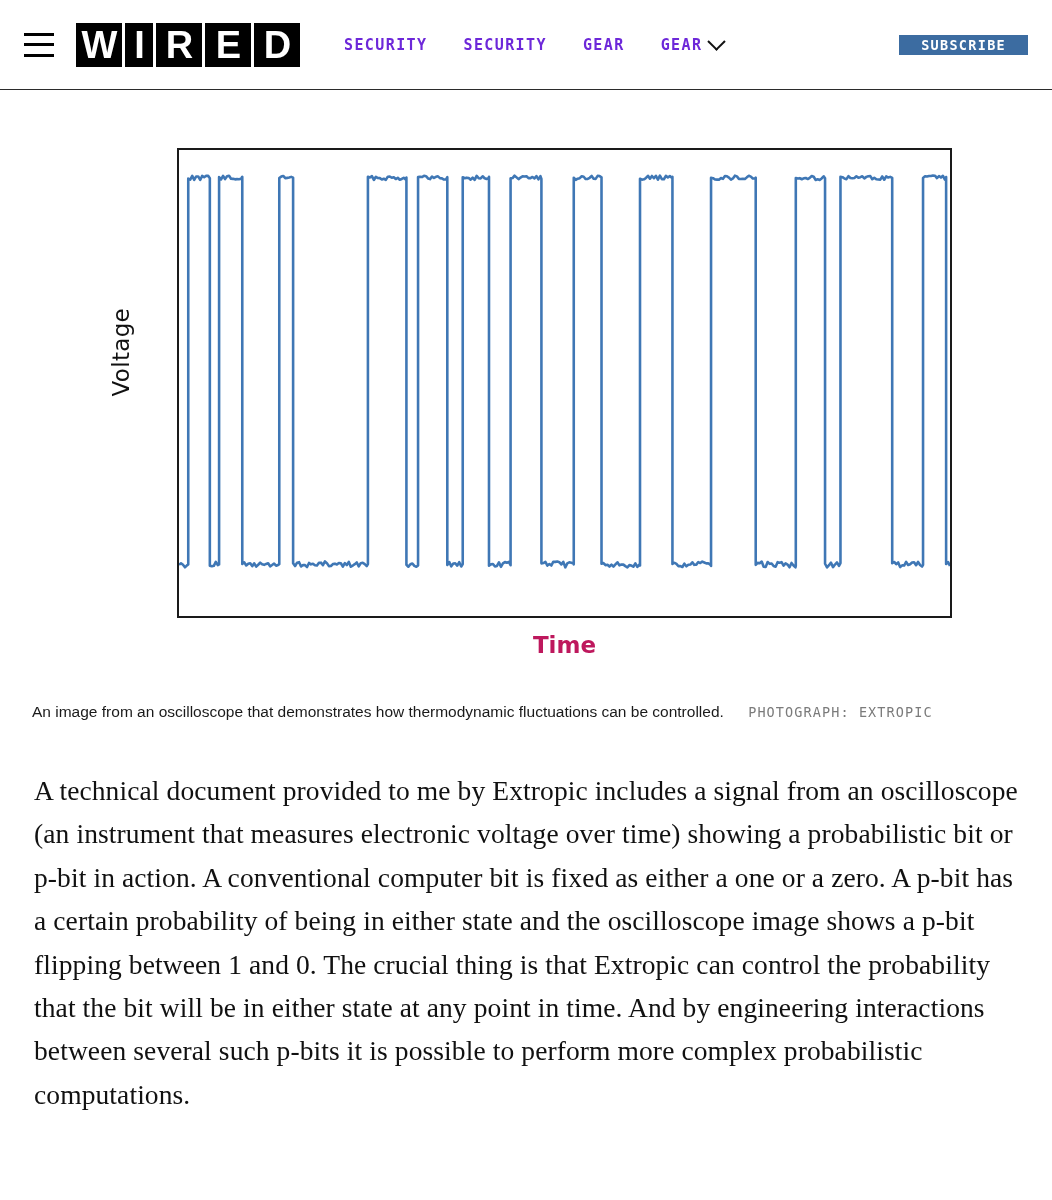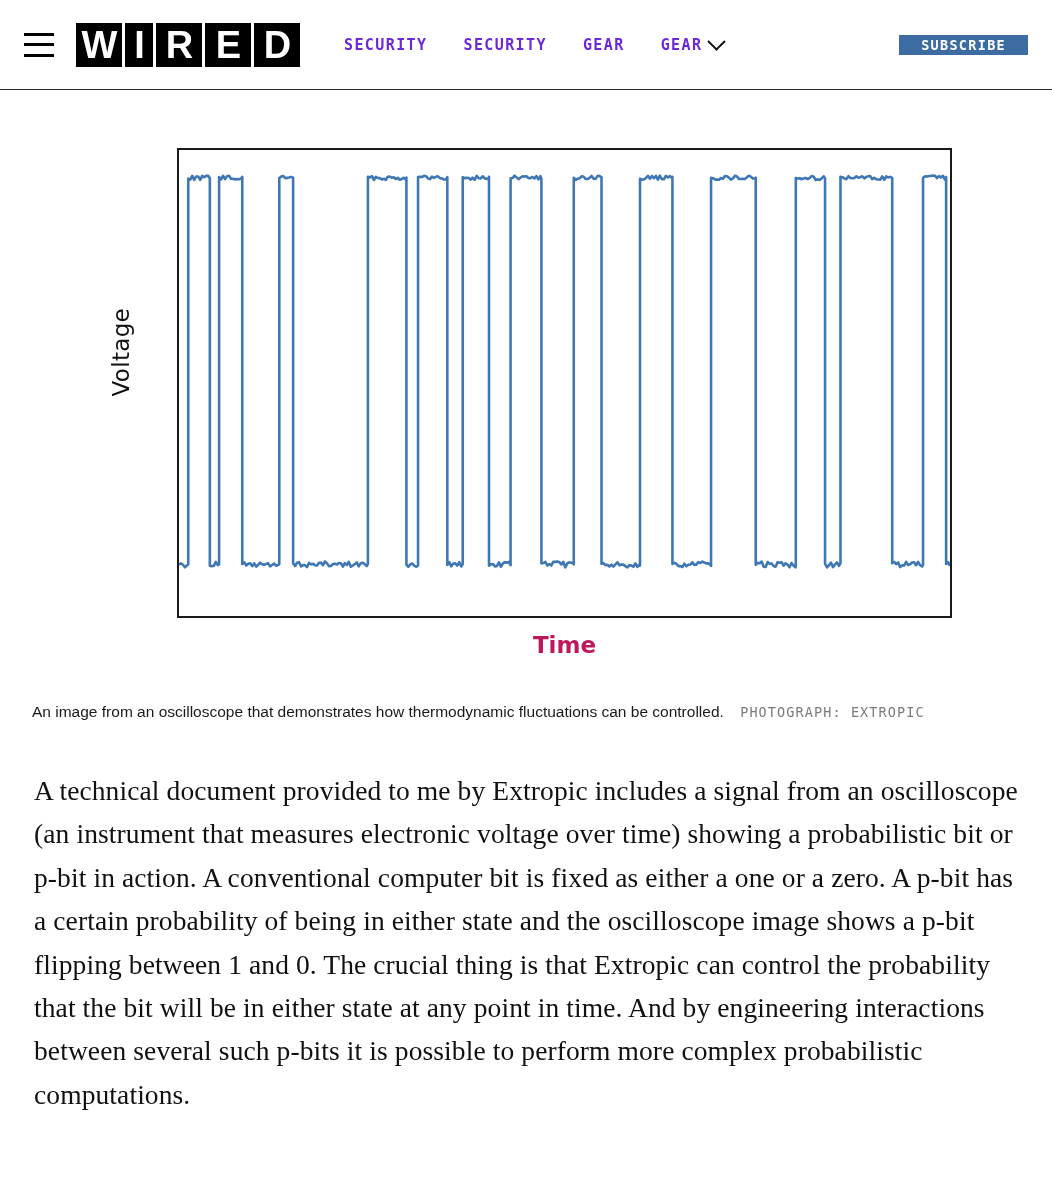--- a/index.html
+++ b/index.html
@@ -140,21 +140,21 @@
     font-size: 15.5px;
     line-height: 1.6;
     color: #1a1a1a;
     font-family: "Liberation Sans", sans-serif;
   }
   .credit {
     font-family: "DejaVu Sans Mono", monospace;
     font-size: 13.5px;
     letter-spacing: 1.1px;
     color: #7b7b7b;
-    margin-left: 12px;
+    margin-left: 20px;
   }
 
   
   .article-body {
     margin-top: 44px;
     font-family: "Liberation Serif", serif;
     font-size: 27.5px;
     line-height: 1.58;
     color: #111;
     letter-spacing: 0.1px;

